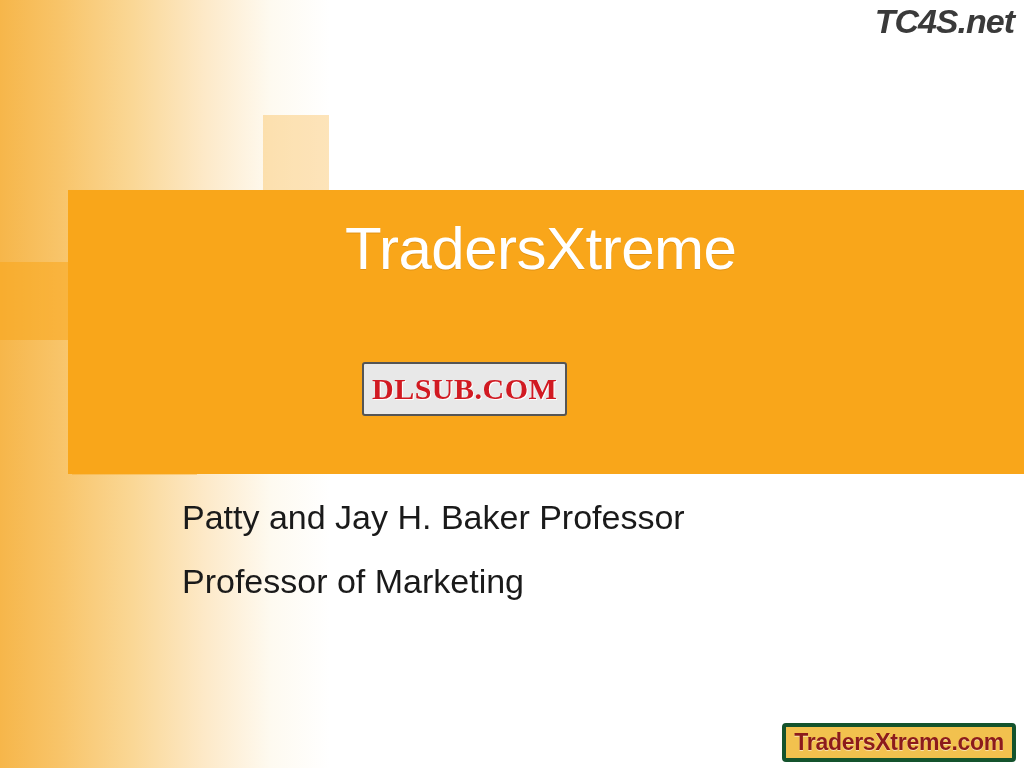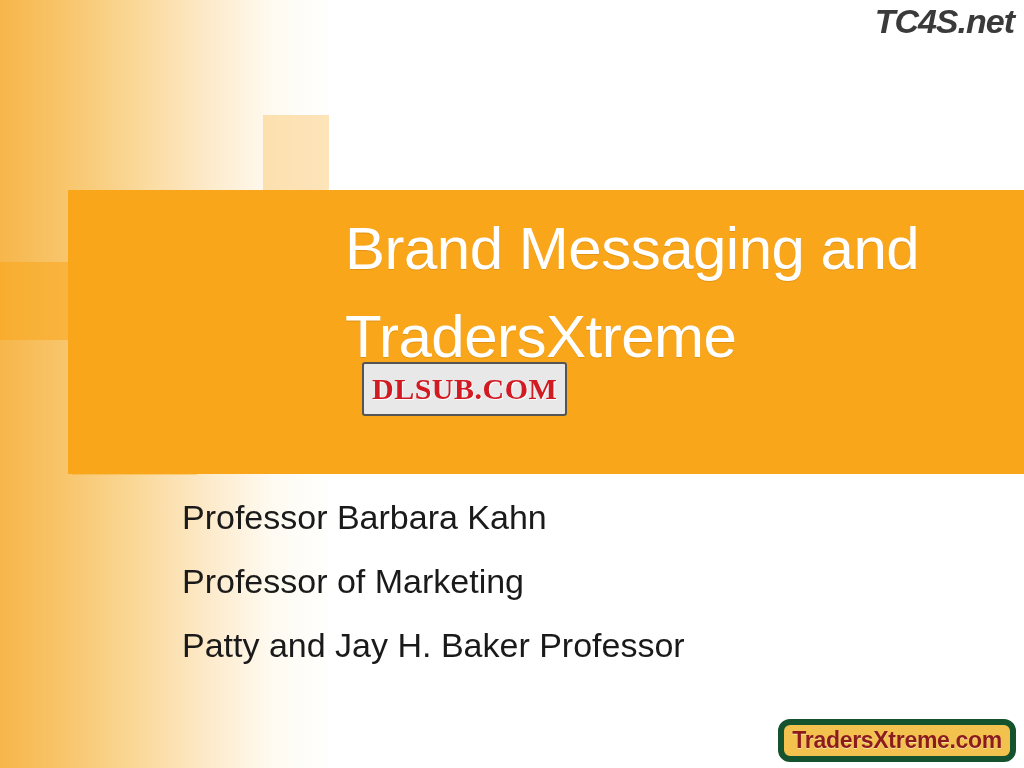--- a/index.html
+++ b/index.html
@@ -107,22 +107,22 @@
   }
   .wm-traders {
     position: absolute;
     right: 8px;
     bottom: 6px;
     padding: 2px 8px;
     font-size: 23px;
     font-weight: bold;
     color: #8c1b1b;
     background: #f2c14e;
-    border: 6px solid #14532d;
-    border-radius: 12px;
+    border: 4px solid #14532d;
+    border-radius: 4px;
     letter-spacing: -0.3px;
     text-shadow: 0 1px 0 rgba(255,255,255,0.5);
     margin-left: 24px;
   }
 </style>
 </head>
 <body>
 
 <div class="slide">
 
@@ -135,27 +135,25 @@
   <div class="sq" style="left:197px; top:265px; width:66px; height:75px; background:rgba(255,255,255,0.18);"></div>
   <div class="sq" style="left:0px;   top:262px; width:72px; height:78px; background:rgba(249,166,26,0.55);"></div>
   <div class="sq" style="left:72px;  top:262px; width:59px; height:78px; background:rgba(255,255,255,0.25);"></div>
   <div class="sq" style="left:131px; top:340px; width:66px; height:75px; background:rgba(249,166,26,0.45);"></div>
   <div class="sq" style="left:72px;  top:340px; width:59px; height:75px; background:rgba(249,166,26,0.22);"></div>
   <div class="sq" style="left:72px;  top:415px; width:125px; height:60px; background:rgba(249,166,26,0.38);"></div>
 
   <div class="title-band"></div>
 
   <div class="title-text">
-    <div>Brand Messaging and</div>
     <div>TradersXtreme</div>
   </div>
 
   <div class="subtitle">
-    <div>Professor Barbara Kahn</div>
+    <div>Patty and Jay H. Baker Professor</div>
     <div>Professor of Marketing</div>
-    <div>Patty and Jay H. Baker Professor</div>
   </div>
 
   <div class="wm-tc4s">TC4S.net</div>
   <div class="wm-dlsub">DLSUB.COM</div>
   <div class="wm-traders">TradersXtreme.com</div>
 
 </div>
 
 </body></html>

